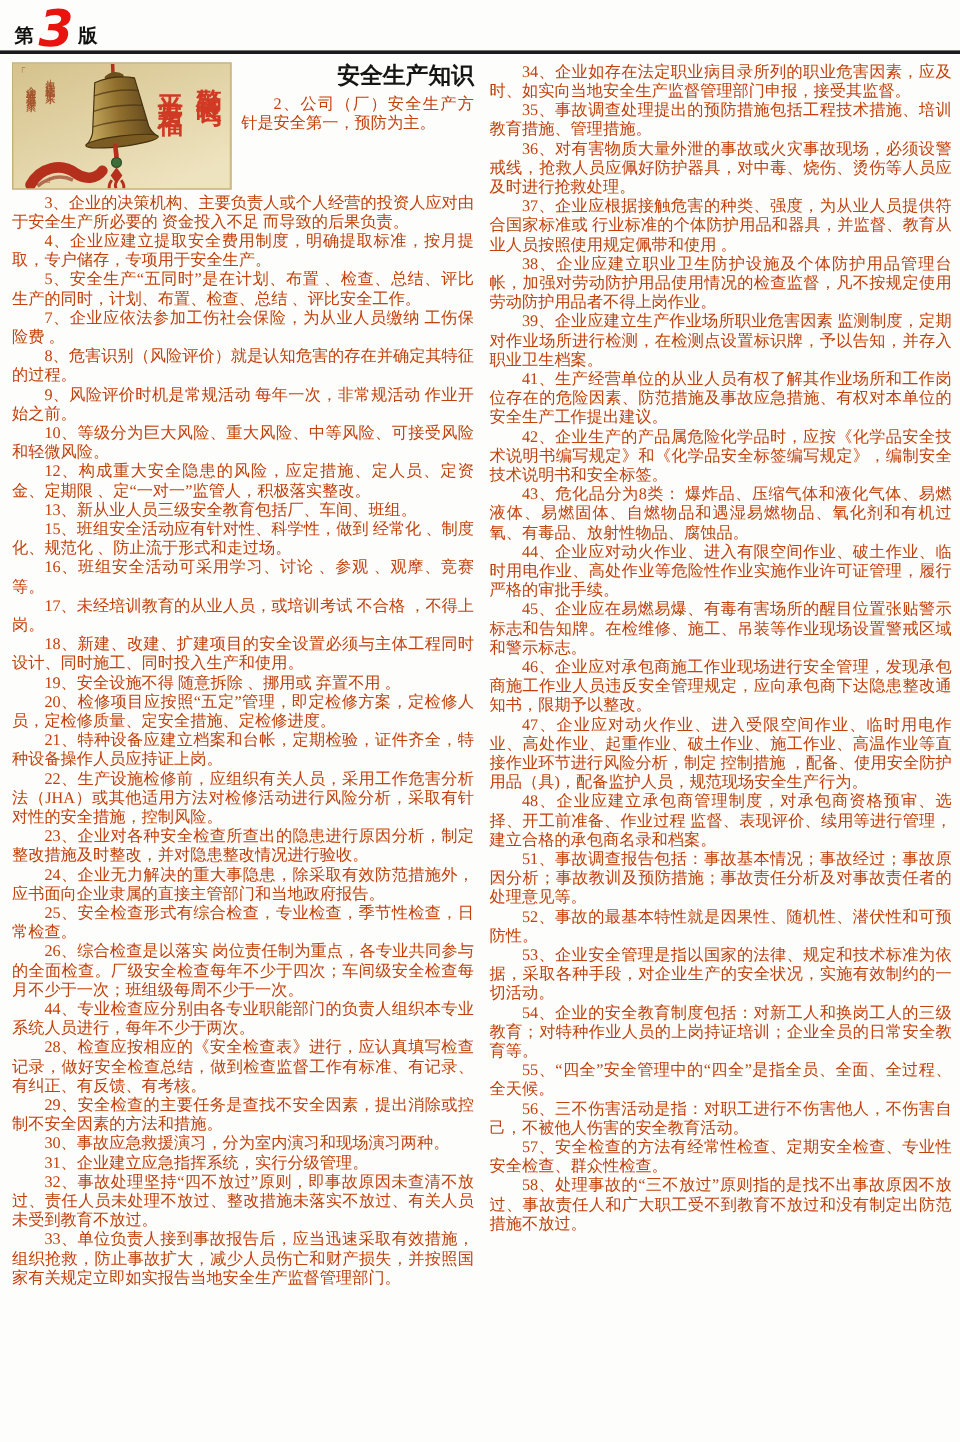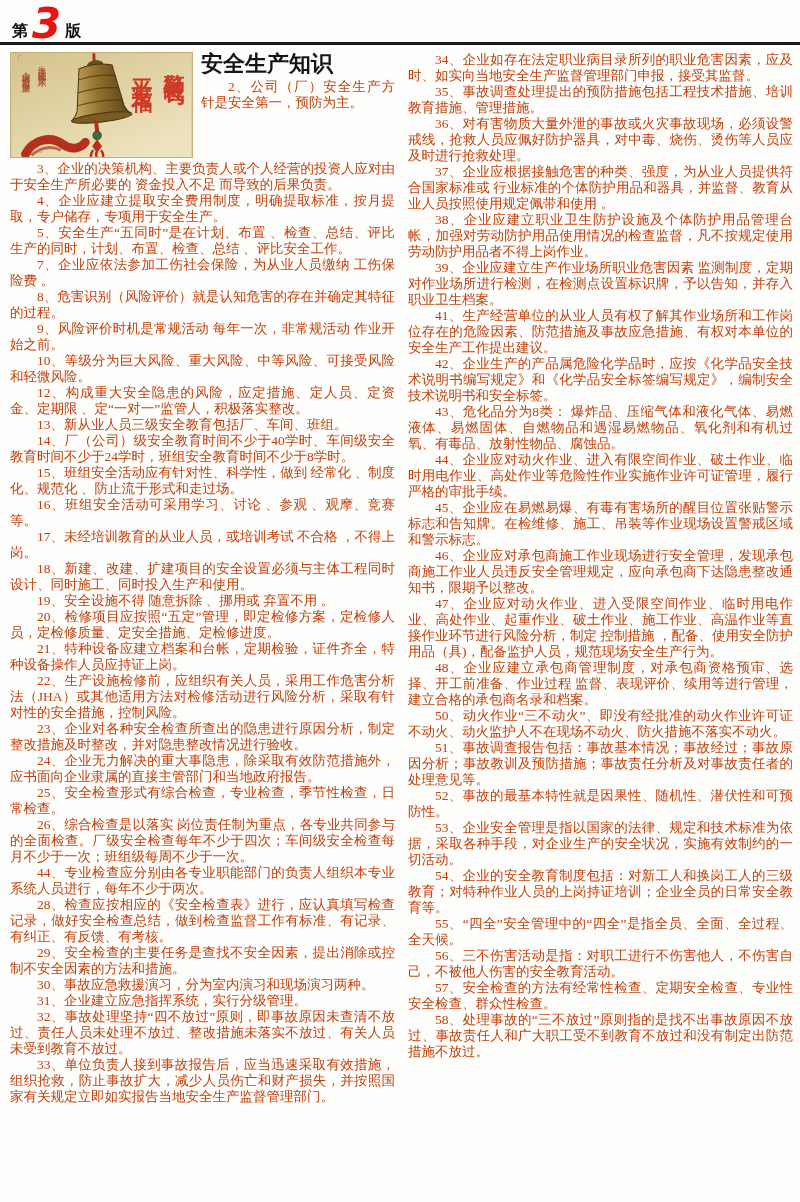--- a/index.html
+++ b/index.html
@@ -38,22 +38,22 @@
     font-size:13.5px;line-height:16px;
     text-align:justify;text-justify:inter-ideograph;
     text-indent:2em;
     color:#c2410c;
   }
   
   .intro-row{display:flex;gap:8px;align-items:flex-start;margin-bottom:3px;}
   .intro-text{flex:1;min-width:0;}
   .article-title{
     margin:0 0 3px 0;
-    font-size:22px;font-weight:bold;color:#161616;
-    text-align:left;line-height:24px;text-indent:0;
+    font-size:19px;font-weight:bold;color:#161616;
+    text-align:right;line-height:24px;text-indent:0;
   }
   
   .poster{
     position:relative;width:183px;height:106px;flex:0 0 183px;
     border:1px solid #c3b07c;box-sizing:border-box;
     overflow:hidden;background:#dcca97;
   }
   .poster svg{position:absolute;inset:0;display:block;}
   .vtext{
     position:absolute;
@@ -145,21 +145,20 @@
       <div>
           <p class="item">3、企业的决策机构、主要负责人或个人经营的投资人应对由于安全生产所必要的 资金投入不足 而导致的后果负责。</p>
           <p class="item">4、企业应建立提取安全费用制度，明确提取标准，按月提取，专户储存，专项用于安全生产。</p>
           <p class="item">5、安全生产“五同时”是在计划、布置 、检查、总结、评比生产的同时，计划、布置、检查、总结 、评比安全工作。</p>
           <p class="item">7、企业应依法参加工伤社会保险，为从业人员缴纳 工伤保险费 。</p>
           <p class="item">8、危害识别（风险评价）就是认知危害的存在并确定其特征的过程。</p>
           <p class="item">9、风险评价时机是常规活动 每年一次，非常规活动 作业开始之前。</p>
           <p class="item">10、等级分为巨大风险、重大风险、中等风险、可接受风险和轻微风险。</p>
           <p class="item">12、构成重大安全隐患的风险，应定措施、定人员、定资金、定期限 、定“一对一”监管人，积极落实整改。</p>
           <p class="item">13、新从业人员三级安全教育包括厂、车间、班组。</p>
-          <p class="item">14、厂（公司）级安全教育时间不少于40学时、车间级安全教育时间不少于24学时，班组安全教育时间不少于8学时。</p>
           <p class="item">15、班组安全活动应有针对性、科学性，做到 经常化 、制度化、规范化 、防止流于形式和走过场。</p>
           <p class="item">16、班组安全活动可采用学习、讨论 、参观 、观摩、竞赛等。</p>
           <p class="item">17、未经培训教育的从业人员，或培训考试 不合格 ，不得上岗。</p>
           <p class="item">18、新建、改建、扩建项目的安全设置必须与主体工程同时设计、同时施工、同时投入生产和使用。</p>
           <p class="item">19、安全设施不得 随意拆除 、挪用或 弃置不用 。</p>
           <p class="item">20、检修项目应按照“五定”管理，即定检修方案，定检修人员，定检修质量、定安全措施、定检修进度。</p>
           <p class="item">21、特种设备应建立档案和台帐，定期检验，证件齐全，特种设备操作人员应持证上岗。</p>
           <p class="item">22、生产设施检修前，应组织有关人员，采用工作危害分析法（JHA）或其他适用方法对检修活动进行风险分析，采取有针对性的安全措施，控制风险。</p>
           <p class="item">23、企业对各种安全检查所查出的隐患进行原因分析，制定整改措施及时整改，并对隐患整改情况进行验收。</p>
           <p class="item">24、企业无力解决的重大事隐患，除采取有效防范措施外，应书面向企业隶属的直接主管部门和当地政府报告。</p>
@@ -184,21 +183,20 @@
           <p class="item">38、企业应建立职业卫生防护设施及个体防护用品管理台帐，加强对劳动防护用品使用情况的检查监督，凡不按规定使用 劳动防护用品者不得上岗作业。</p>
           <p class="item">39、企业应建立生产作业场所职业危害因素 监测制度，定期对作业场所进行检测，在检测点设置标识牌，予以告知，并存入职业卫生档案。</p>
           <p class="item">41、生产经营单位的从业人员有权了解其作业场所和工作岗位存在的危险因素、防范措施及事故应急措施、有权对本单位的安全生产工作提出建议。</p>
           <p class="item">42、企业生产的产品属危险化学品时，应按《化学品安全技术说明书编写规定》和《化学品安全标签编写规定》，编制安全技术说明书和安全标签。</p>
           <p class="item">43、危化品分为8类： 爆炸品、压缩气体和液化气体、易燃液体、易燃固体、自燃物品和遇湿易燃物品、氧化剂和有机过氧、有毒品、放射性物品、腐蚀品。</p>
           <p class="item">44、企业应对动火作业、进入有限空间作业、破土作业、临时用电作业、高处作业等危险性作业实施作业许可证管理，履行严格的审批手续。</p>
           <p class="item">45、企业应在易燃易爆、有毒有害场所的醒目位置张贴警示标志和告知牌。在检维修、施工、吊装等作业现场设置警戒区域和警示标志。</p>
           <p class="item">46、企业应对承包商施工作业现场进行安全管理，发现承包商施工作业人员违反安全管理规定，应向承包商下达隐患整改通知书，限期予以整改。</p>
           <p class="item">47、企业应对动火作业、进入受限空间作业、临时用电作业、高处作业、起重作业、破土作业、施工作业、高温作业等直接作业环节进行风险分析，制定 控制措施 ，配备、使用安全防护用品（具)，配备监护人员，规范现场安全生产行为。</p>
           <p class="item">48、企业应建立承包商管理制度，对承包商资格预审、选择、开工前准备、作业过程 监督、表现评价、续用等进行管理，建立合格的承包商名录和档案。</p>
-          <p class="item">50、动火作业“三不动火”、即没有经批准的动火作业许可证不动火、动火监护人不在现场不动火、防火措施不落实不动火。</p>
           <p class="item">51、事故调查报告包括：事故基本情况；事故经过；事故原因分析；事故教训及预防措施；事故责任分析及对事故责任者的处理意见等。</p>
           <p class="item">52、事故的最基本特性就是因果性、随机性、潜伏性和可预防性。</p>
           <p class="item">53、企业安全管理是指以国家的法律、规定和技术标准为依据，采取各种手段，对企业生产的安全状况，实施有效制约的一切活动。</p>
           <p class="item">54、企业的安全教育制度包括：对新工人和换岗工人的三级教育；对特种作业人员的上岗持证培训；企业全员的日常安全教育等。</p>
           <p class="item">55、“四全”安全管理中的“四全”是指全员、全面、全过程、全天候。</p>
           <p class="item">56、三不伤害活动是指：对职工进行不伤害他人，不伤害自己，不被他人伤害的安全教育活动。</p>
           <p class="item">57、安全检查的方法有经常性检查、定期安全检查、专业性安全检查、群众性检查。</p>
           <p class="item">58、处理事故的“三不放过”原则指的是找不出事故原因不放过、事故责任人和广大职工受不到教育不放过和没有制定出防范措施不放过。</p>
         </div>
     </div>

